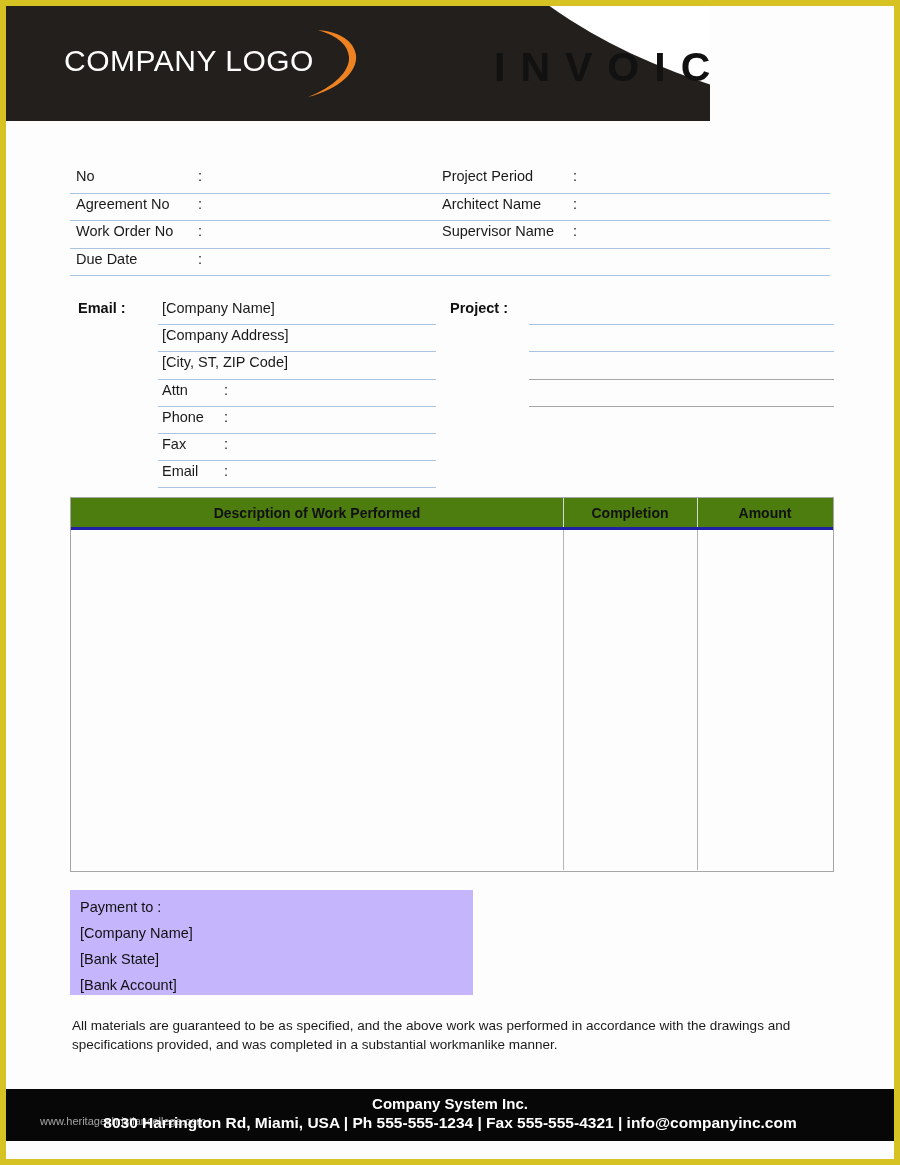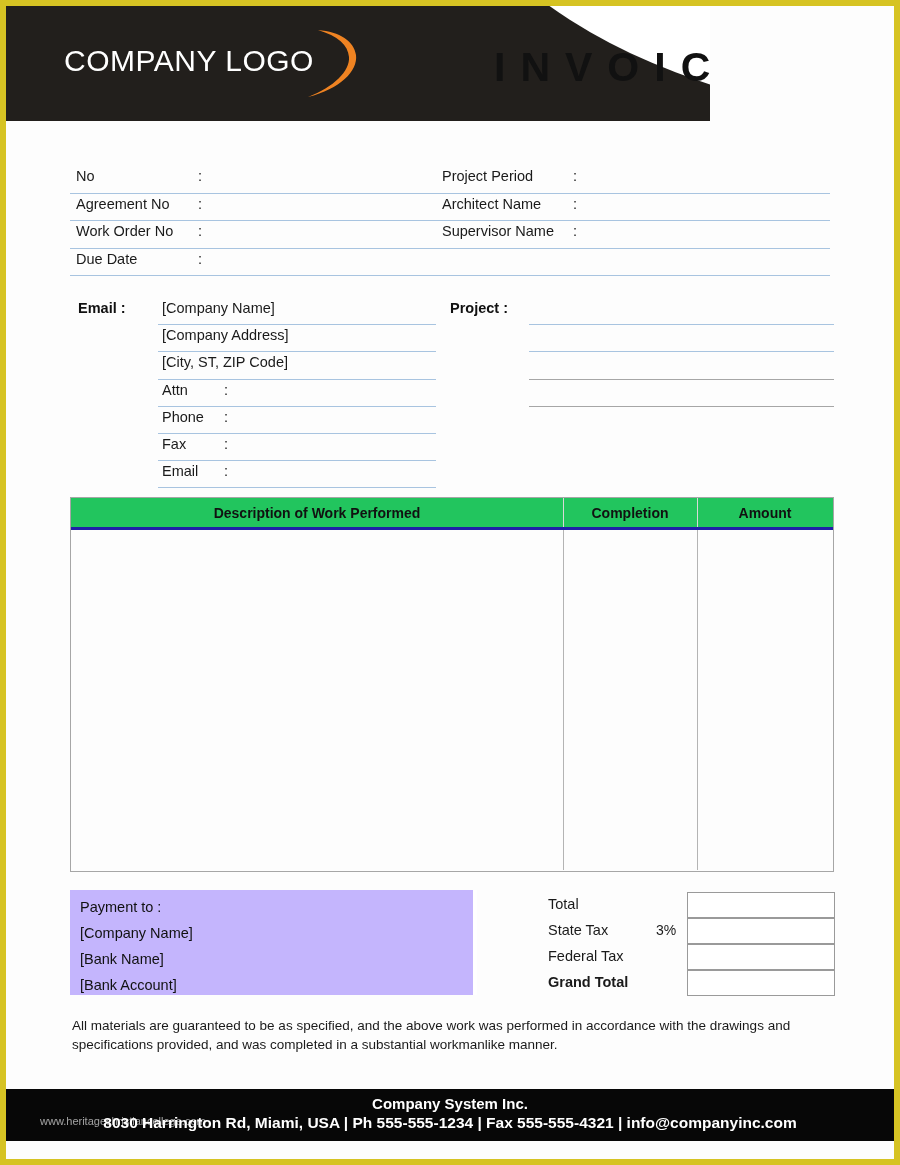--- a/index.html
+++ b/index.html
@@ -166,21 +166,21 @@
     left: 64px;
     top: 491px;
     width: 764px;
     height: 375px;
     box-sizing: border-box;
     border: 1px solid #a6a6a6;
   }
   .thead {
     position: relative;
     height: 32px;
-    background: #22c55e;
+    background: #4d7c0f;
     border-bottom: 3px solid #1f1fa8;
     box-sizing: border-box;
   }
   .th {
     position: absolute;
     top: 7px;
     font-size: 14px;
     font-weight: bold;
     color: #111111;
     text-align: center;
@@ -406,43 +406,24 @@
       </div>
       <div class="tbody">
         <span class="tdiv" style="left:492px"></span>
         <span class="tdiv" style="left:626px"></span>
       </div>
     </div>
 
     <div class="payment">
       <span class="pay-line" style="top:9px">Payment to :</span>
       <span class="pay-line" style="top:35px">[Company Name]</span>
-      <span class="pay-line" style="top:61px">[Bank Name]</span>
+      <span class="pay-line" style="top:61px">[Bank State]</span>
       <span class="pay-line" style="top:87px">[Bank Account]</span>
     </div>
 
-    <div class="totals">
-      <div class="tot-row">
-        <span class="tot-label">Total</span>
-        <span class="tot-box"></span>
-      </div>
-      <div class="tot-row">
-        <span class="tot-label">State Tax</span>
-        <span class="tot-pct">3%</span>
-        <span class="tot-box"></span>
-      </div>
-      <div class="tot-row">
-        <span class="tot-label">Federal Tax</span>
-        <span class="tot-box"></span>
-      </div>
-      <div class="tot-row">
-        <span class="tot-label bold">Grand Total</span>
-        <span class="tot-box"></span>
-      </div>
-    </div>
 
     <div class="guarantee">All materials are guaranteed to be as specified, and the above work was performed in accordance with the drawings and specifications provided, and was completed in a substantial workmanlike manner.</div>
 
     <div class="footer">
       <div class="foot-name">Company System Inc.</div>
       <div class="foot-addr">8030 Harrington Rd, Miami, USA | Ph 555-555-1234 | Fax 555-555-4321 | info@companyinc.com</div>
       <div class="watermark">www.heritagechristiancollege.com</div>
     </div>
 
   </div>

